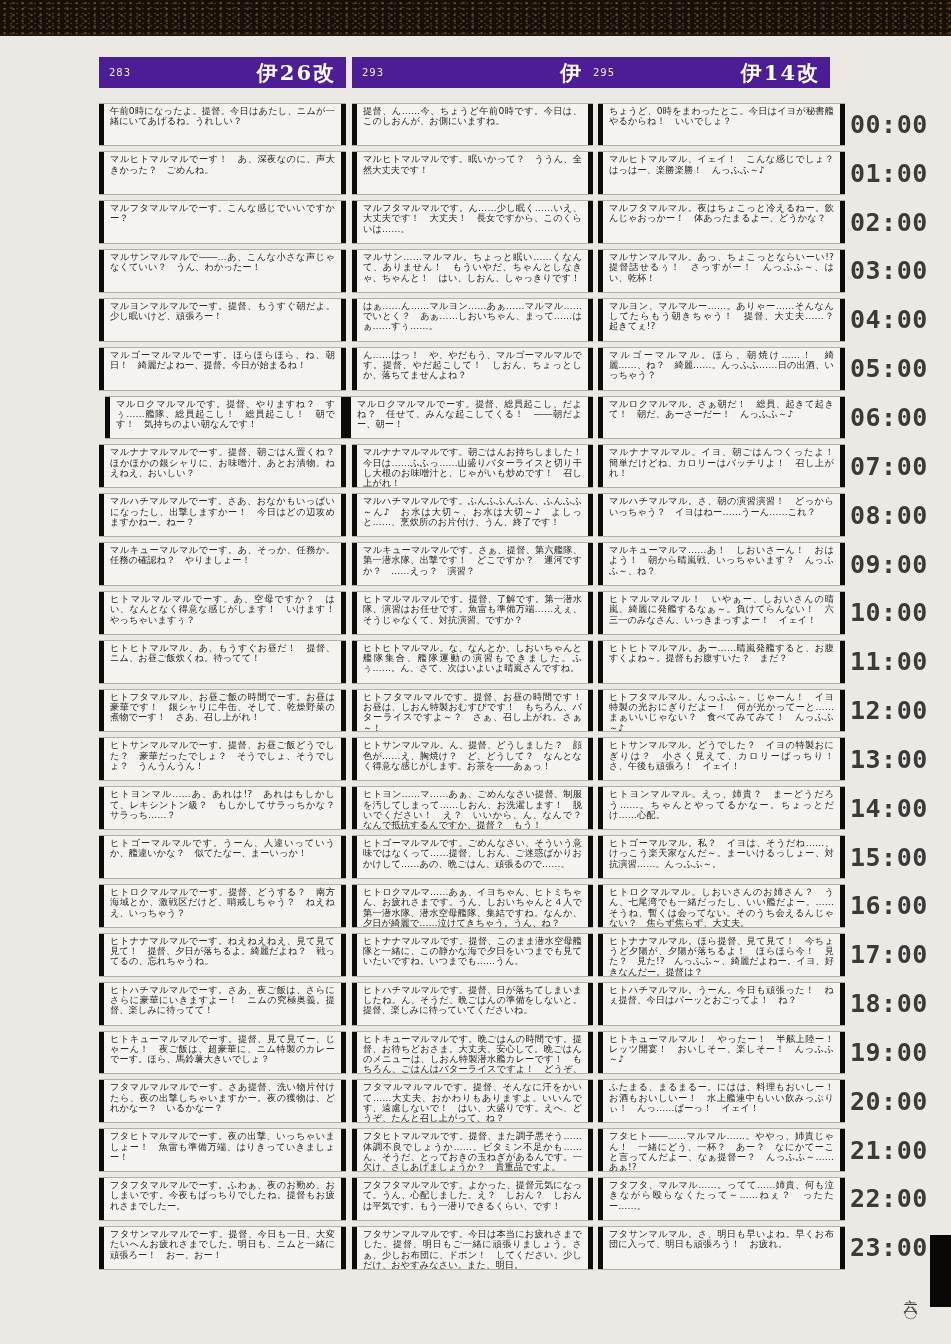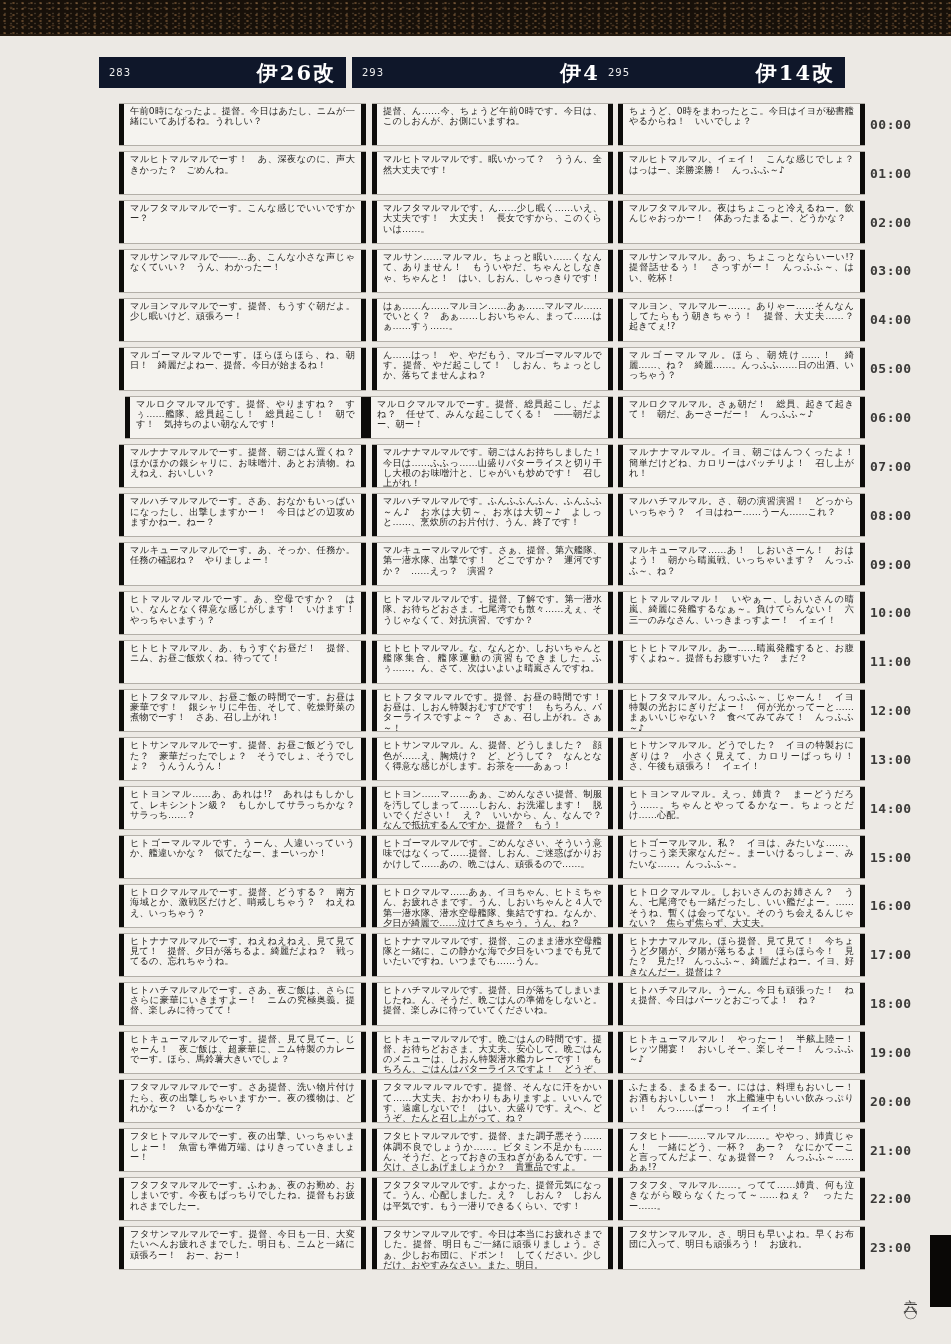--- a/index.html
+++ b/index.html
@@ -18,32 +18,32 @@
       radial-gradient(rgba(150,108,66,0.55) 1px, transparent 1.6px),
       radial-gradient(rgba(96,66,38,0.6) 1px, transparent 1.9px),
       radial-gradient(rgba(214,183,141,0.22) 0.8px, transparent 1.4px);
     background-size: 9px 6px, 14px 9px, 6px 5px;
     background-position: 0 0, 4px 3px, 2px 1px;
     border-bottom:2px solid #241a10;
   }
   
   .hdr {
     position:absolute; top:57px; height:31px;
-    background:#0f172a; color:#fff;
+    background:#4c1d95; color:#fff;
     display:flex; align-items:center; justify-content:space-between;
     padding:0 10px;
   }
   .hdr1 { left:99px;  width:247px; }
   .hdr2 { left:352px; width:291px; }
-  .hdr3 { left:598px; width:247px; }
+  .hdr3 { left:583px; width:247px; }
   .hdr .num { font-size:10px; color:#eee; letter-spacing:1px; }
   .hdr .title { font-family:"DejaVu Serif", serif; font-weight:bold; font-size:21px; letter-spacing:2px; }
 
   
-  .table { position:absolute; top:100px; left:99px; width:820px;margin-left:20px; }
+  .table { position:absolute; top:100px; left:99px; width:820px; }
   .row { height:48.85px; display:flex; padding:2.5px 0; }
   .cell {
     position:relative; height:100%;
     background:#f5f3ef;
     border-top:1px solid #b3afa8; border-bottom:1px solid #b3afa8;
     padding:2px 11px 0 11px;
     overflow:hidden;
   }
   .cell::before, .cell::after {
     content:""; position:absolute; top:-3px; bottom:-3px; width:5px;
@@ -55,21 +55,21 @@
   .c2 { width:241px; margin-left:6px; }
   .c3 { width:247px; margin-left:5px; }
   .cell-text {
     font-size:9.2px; line-height:10.3px; color:#1e1d1b;
     text-align:justify; letter-spacing:0.1px;
   }
   .time {
     width:64px; margin-left:5px;
     display:flex; align-items:center; justify-content:flex-start;
     font-family:"DejaVu Sans Mono", monospace;
-    font-size:13px; font-weight:bold; color:#3b3a38; letter-spacing:0.5px;
+    font-size:25px; font-weight:bold; color:#3b3a38; letter-spacing:0.5px;
   }
 
   
   .page-num {
     position:absolute; right:31px; bottom:44px;
     writing-mode:vertical-rl; text-orientation:upright;
     font-family:"DejaVu Serif", serif;
     font-size:14px; color:#3e3d3b; letter-spacing:4px;
   }
   .side-tab {
@@ -224,21 +224,21 @@
       <p class="cell-text">マルキューマルマ……あ！　しおいさーん！　おはよう！　朝から晴嵐戦、いっちゃいます？　んっふふ～、ね？</p>
     </div>
     <div class="time">09:00</div>
   </div>
 
   <div class="row">
     <div class="cell c1">
       <p class="cell-text">ヒトマルマルマルでーす。あ、空母ですか？　はい、なんとなく得意な感じがします！　いけます！　やっちゃいますぅ？</p>
     </div>
     <div class="cell c2">
-      <p class="cell-text">ヒトマルマルマルです。提督、了解です。第一潜水隊、お待ちどおさま。七尾湾でも散々……えぇ、そうじゃなくて、対抗演習、ですか？</p>
+      <p class="cell-text">ヒトマルマルマルです。提督、了解です。第一潜水隊、演習はお任せです。魚雷も準備万端……えぇ、そうじゃなくて、対抗演習、ですか？</p>
     </div>
     <div class="cell c3">
       <p class="cell-text">ヒトマルマルマル！　いやぁー、しおいさんの晴嵐、綺麗に発艦するなぁ～。負けてらんない！　六三一のみなさん、いっきまっすよー！　イェイ！</p>
     </div>
     <div class="time">10:00</div>
   </div>
 
   <div class="row">
     <div class="cell c1">
       <p class="cell-text">ヒトヒトマルマル、あ、もうすぐお昼だ！　提督、ニム、お昼ご飯炊くね。待ってて！</p>
@@ -292,21 +292,21 @@
   </div>
 
   <div class="row">
     <div class="cell c1">
       <p class="cell-text">ヒトゴーマルマルです。うーん、人違いっていうか、艦違いかな？　似てたなー、まーいっか！</p>
     </div>
     <div class="cell c2">
       <p class="cell-text">ヒトゴーマルマルです。ごめんなさい、そういう意味ではなくって……提督、しおん、ご迷惑ばかりおかけして……あの、晩ごはん、頑張るので……。</p>
     </div>
     <div class="cell c3">
-      <p class="cell-text">ヒトゴーマルマル。私？　イヨは、みたいな……、けっこう楽天家なんだ～。まーいけるっしょー、みたいな……。んっふふ～。</p>
+      <p class="cell-text">ヒトゴーマルマル。私？　イヨは、そうだね……、けっこう楽天家なんだ～。まーいけるっしょー、対抗演習……。んっふふ～。</p>
     </div>
     <div class="time">15:00</div>
   </div>
 
   <div class="row">
     <div class="cell c1">
       <p class="cell-text">ヒトロクマルマルでーす。提督、どうする？　南方海域とか、激戦区だけど、哨戒しちゃう？　ねえねえ、いっちゃう？</p>
     </div>
     <div class="cell c2">
       <p class="cell-text">ヒトロクマルマ……あぁ、イヨちゃん、ヒトミちゃん、お疲れさまです。うん、しおいちゃんと４人で第一潜水隊、潜水空母艦隊、集結ですね。なんか、夕日が綺麗で……泣けてきちゃう。うん、ね？</p>

